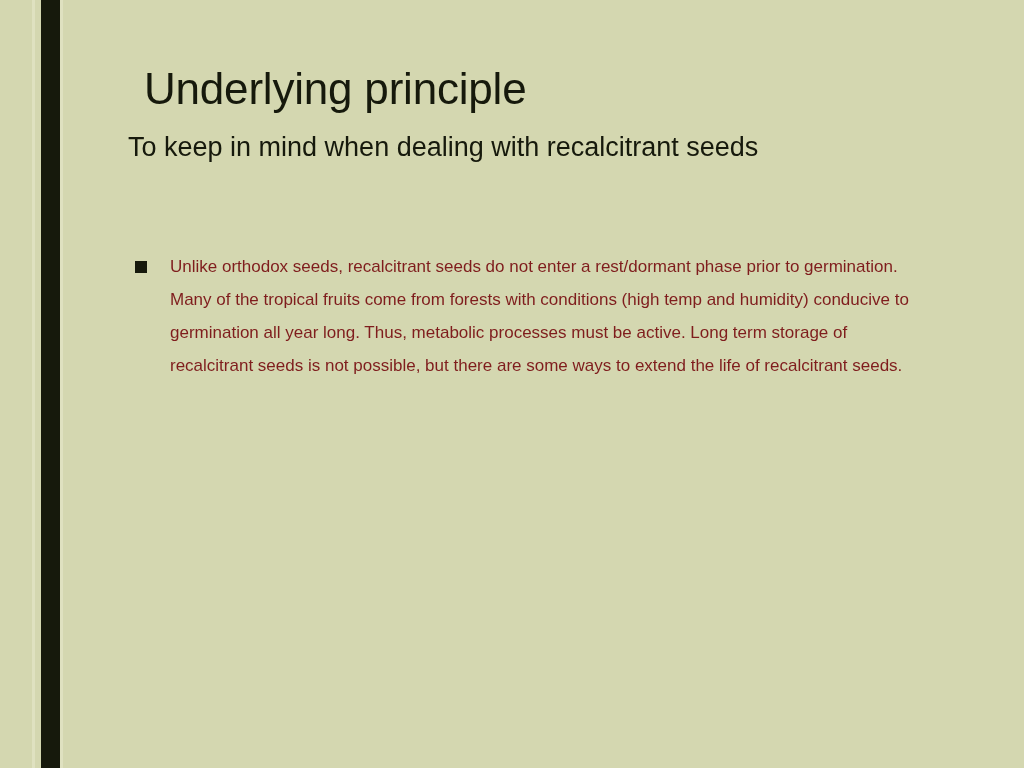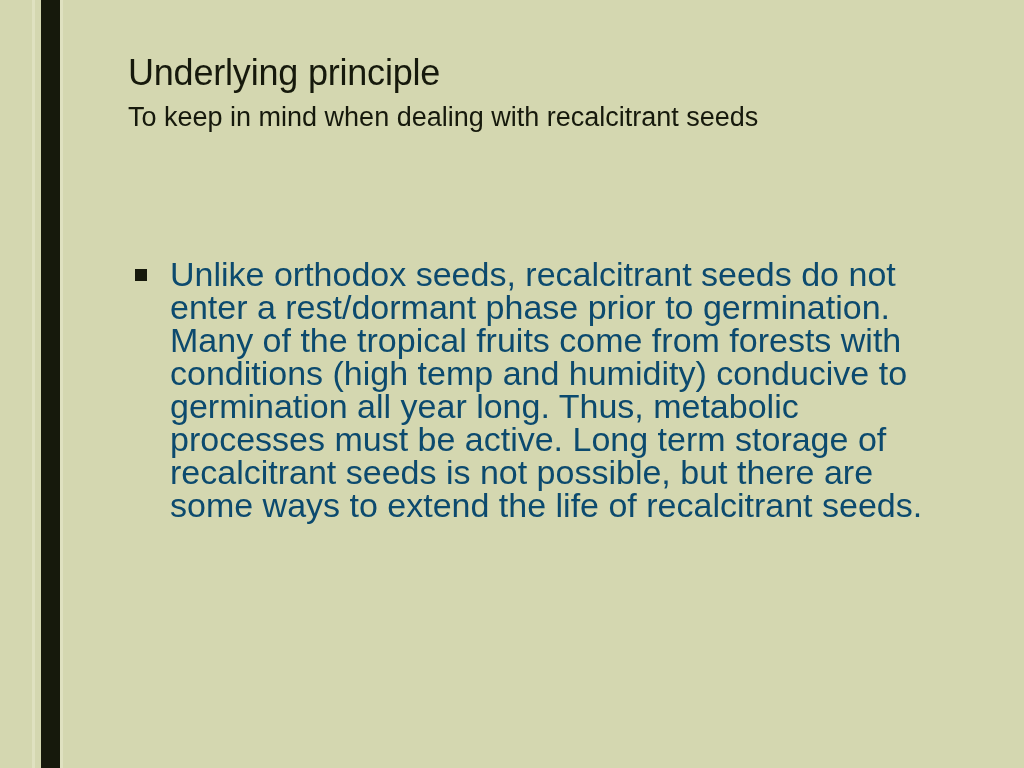--- a/index.html
+++ b/index.html
@@ -53,22 +53,22 @@
   }
 
   #header {
     position: absolute;
     left: 128px;
     top: 44px;
     width: 860px;
   }
 
   #slide-title {
-    margin: 0;
-    font-size: 36px;
+    margin: 16px;
+    font-size: 44px;
     line-height: 58px;
     font-weight: normal;
     color: #16190c;
     letter-spacing: -0.2px;
     white-space: nowrap;
   }
 
   #slide-subtitle {
     margin: 0;
     margin-top: 2px;
@@ -83,25 +83,24 @@
     position: absolute;
     left: 133px;
     top: 250px;
     width: 800px;
   }
 
   .bullet-item {
     position: relative;
     display: block;
     padding-left: 37px;
-    font-size: 34px;
+    font-size: 17px;
     line-height: 33px;
-    color: #0c4a6e;
+    color: #7f1d1d;
     text-align: left;
-    margin-top: 8px;
   }
 
   .bullet-marker {
     position: absolute;
     left: 2px;
     top: 11px;
     width: 12px;
     height: 12px;
     background: #16190c;
     display: block;

